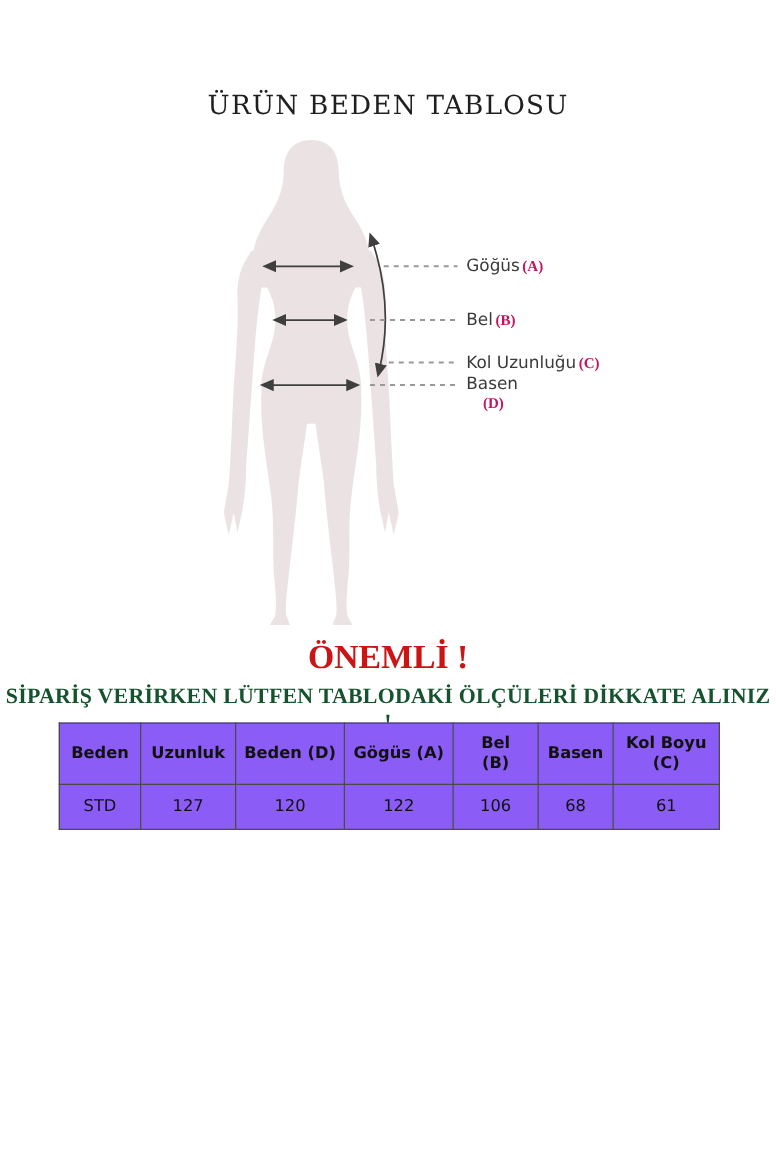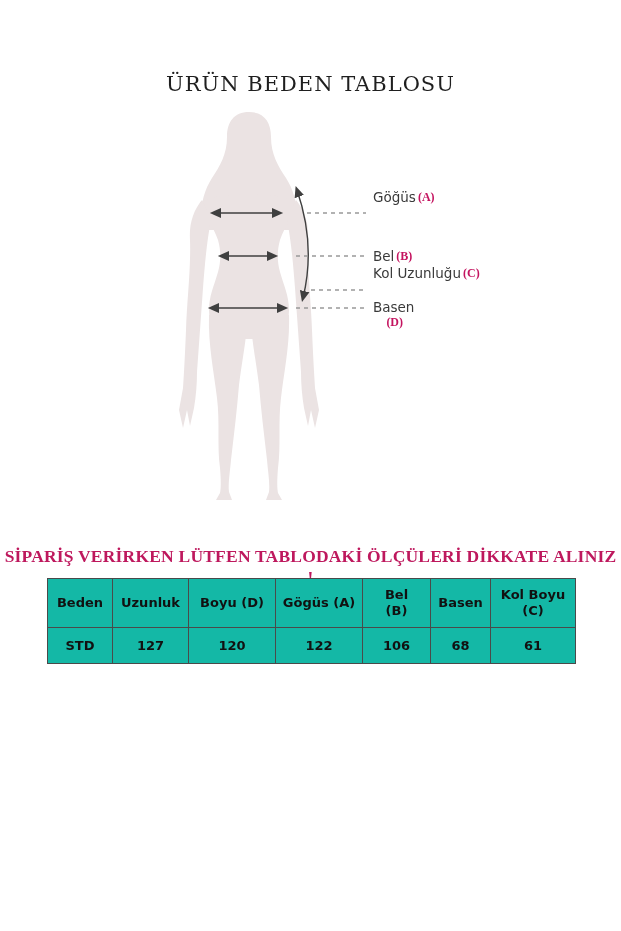--- a/index.html
+++ b/index.html
@@ -46,23 +46,23 @@
     font-size: 13.5px;
     color: #3a3a3a;
   }
   .measure-label .code {
     font-family: "Liberation Serif", serif;
     font-weight: bold;
     font-size: 12px;
     color: #c4135f;
     margin-left: 2px;
   }
-  .label-chest { top: 188px; }
+  .label-chest { top: 204px; }
   .label-waist { top: 247px; }
-  .label-arm   { top: 264px; }
+  .label-arm   { top: 281px; }
   .label-hip   { top: 299px; flex-direction: column; }
 
   .warning-heading {
     position: absolute;
     top: 510px;
     left: 0;
     width: 100%;
     text-align: center;
     font-family: "Liberation Serif", serif;
     font-weight: bold;
@@ -72,50 +72,50 @@
   .warning-text {
     position: absolute;
     top: 546px;
     left: 0;
     width: 100%;
     text-align: center;
     font-family: "Liberation Serif", serif;
     font-weight: bold;
     font-size: 17.5px;
     letter-spacing: 0.2px;
-    color: #be185d;
+    color: #14532d;
   }
 
   .size-table {
     position: absolute;
     left: 47px;
     top: 578px;
     border-collapse: collapse;
     table-layout: fixed;
     width: 528px;
-    background: #14b8a6;
+    background: #8b5cf6;
   }
   .size-table th, .size-table td {
     border: 1.5px solid #4a4a4a;
     text-align: center;
     vertical-align: middle;
     font-family: "DejaVu Sans", sans-serif;
     color: #111111;
   }
   .size-table th {
     height: 49px;
     font-size: 13px;
     font-weight: bold;
     white-space: pre-line;
     line-height: 1.25;
   }
   .size-table td {
     height: 36px;
     font-size: 13px;
-    font-weight: bold;
+    font-weight: normal;
   }
 </style>
 </head>
 <body>
 
 <div class="page">
 
   <div class="page-title">ÜRÜN BEDEN TABLOSU</div>
 
   <svg class="diagram-svg" viewBox="0 0 200 400">
@@ -165,37 +165,38 @@
   </div>
   <div class="measure-label label-arm">
     <span>Kol Uzunluğu</span>
       <span class="code">(C)</span>
   </div>
   <div class="measure-label label-hip">
     <span>Basen</span>
       <span class="code">(D)</span>
   </div>
 
+  <div class="warning-heading">ÖNEMLİ !</div>
   <div class="warning-text">SİPARİŞ VERİRKEN LÜTFEN TABLODAKİ ÖLÇÜLERİ DİKKATE ALINIZ !</div>
 
   <table class="size-table">
     <colgroup>
       <col style="width:65px">
         <col style="width:76px">
         <col style="width:87px">
         <col style="width:87px">
         <col style="width:68px">
         <col style="width:60px">
         <col style="width:85px">
     </colgroup>
     <thead>
       <tr>
         <th>Beden</th>
         <th>Uzunluk</th>
-        <th>Boyu (D)</th>
+        <th>Beden (D)</th>
         <th>Gögüs (A)</th>
         <th>Bel
 (B)</th>
         <th>Basen</th>
         <th>Kol Boyu
 (C)</th>
       </tr>
     </thead>
     <tbody>
       <tr>

